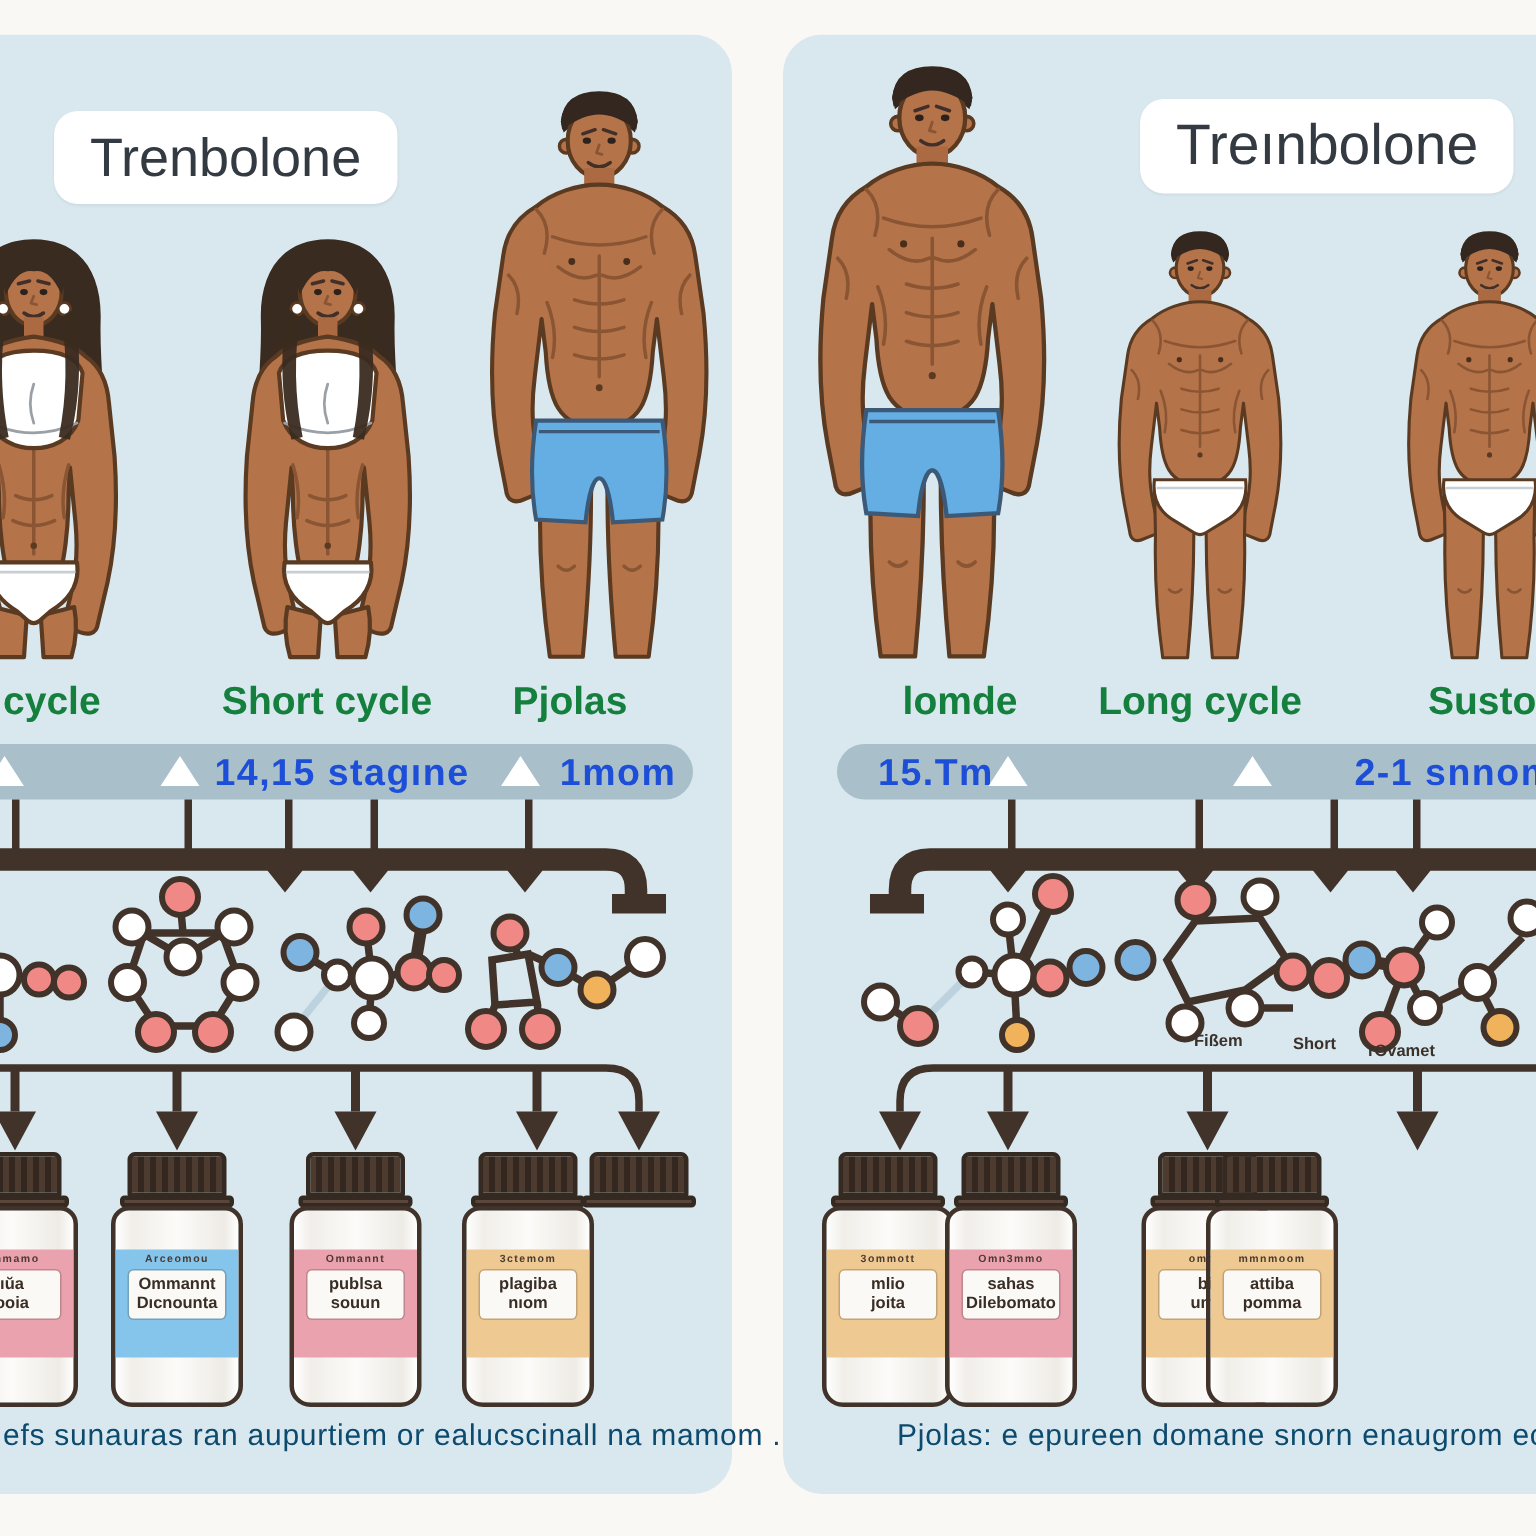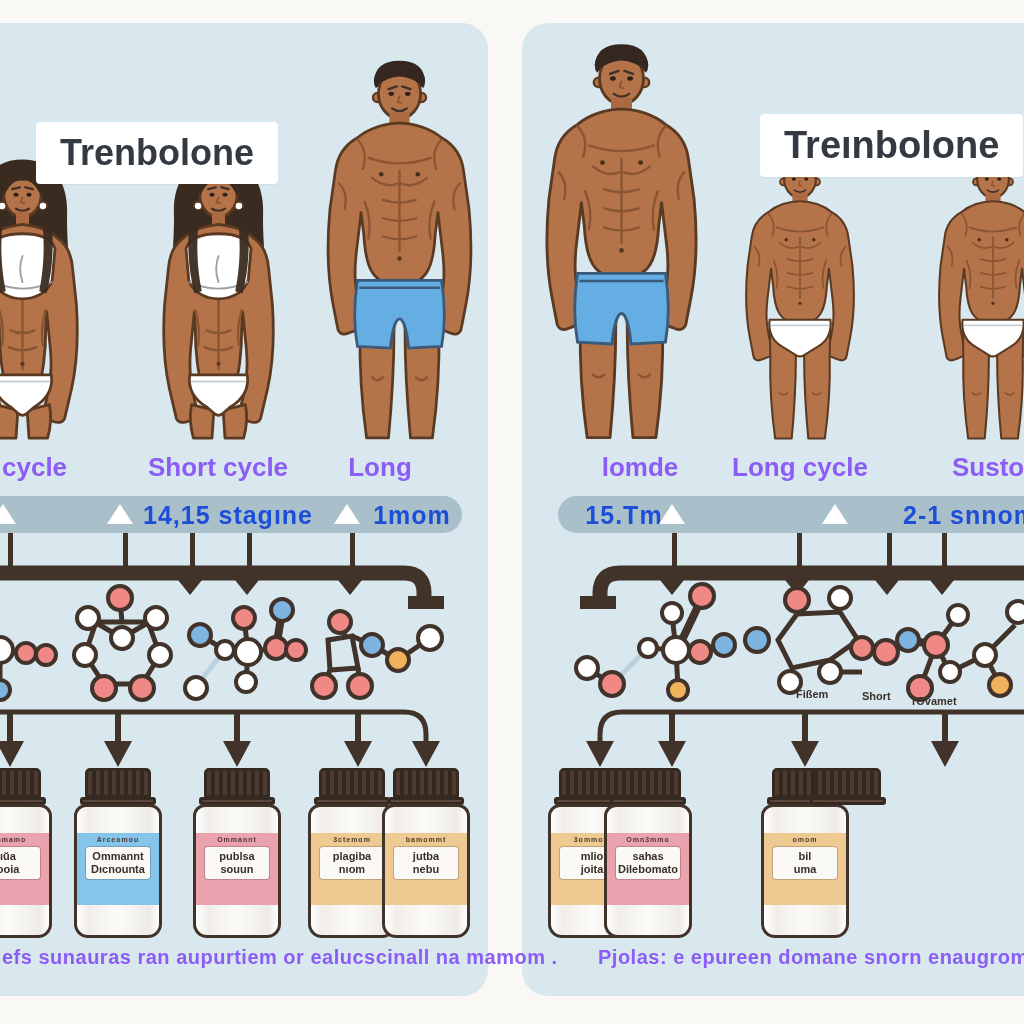--- a/index.html
+++ b/index.html
@@ -4,25 +4,25 @@
 <style>
   html,body{margin:0;padding:0;background:#ffffff;}
   #canvas{position:relative;width:1024px;height:1024px;overflow:hidden;
     background:#faf8f5;font-family:"Liberation Sans",sans-serif;}
   .panel{position:absolute;top:23px;height:973px;background:#d9e8ef;border-radius:26px;z-index:0;}
   #panel-left{left:-40px;width:528px;}
   #panel-right{left:522px;width:542px;}
   .fig{position:absolute;z-index:1;}
   #gutter{position:absolute;left:488px;top:0;width:34px;height:1024px;background:#faf8f5;z-index:2;}
   #topstrip{position:absolute;left:0;top:0;width:1024px;height:23px;background:#faf8f5;z-index:2;}
-  .title-box{position:absolute;background:#ffffff;border-radius:4px;padding:10px 24px;
-    font-weight:700;color:#333a42;z-index:3;box-shadow:0 1px 2px rgba(0,0,0,.06);margin-top:48px;}
+  .title-box{position:absolute;background:#ffffff;border-radius:16px;padding:10px 24px;
+    font-weight:400;color:#333a42;z-index:3;box-shadow:0 1px 2px rgba(0,0,0,.06);}
   #title-left{left:36px;top:74px;font-size:36px;}
   #title-right{left:760px;top:66px;font-size:38px;}
-  .fig-label{position:absolute;top:452px;font-size:26px;font-weight:700;color:#8b5cf6;z-index:3;white-space:nowrap;}
+  .fig-label{position:absolute;top:452px;font-size:26px;font-weight:700;color:#15803d;z-index:3;white-space:nowrap;}
   .centered{transform:translateX(-50%);}
   .tl-bar{position:absolute;top:496px;height:37px;background:#a9bfca;z-index:3;}
   #tl-left{left:-40px;width:502px;border-radius:0 19px 19px 0;}
   #tl-right{left:558px;width:506px;border-radius:19px 0 0 19px;}
   .tl-text{position:absolute;top:5px;color:#1d4ed8;font-size:25px;font-weight:700;letter-spacing:1px;white-space:nowrap;}
   .tl-tri{position:absolute;top:8px;width:0;height:0;border-left:13px solid transparent;
     border-right:13px solid transparent;border-bottom:20px solid #ffffff;}
   .tick{position:absolute;top:533px;width:5px;height:34px;background:#41332a;z-index:3;}
   #connectors{position:absolute;left:0;top:0;z-index:3;pointer-events:none;}
   .vial{position:absolute;top:768px;width:88px;z-index:3;}
@@ -36,21 +36,21 @@
   .band{position:absolute;left:0;right:0;top:26px;height:72px;}
   .band-pink{background:#e9a2ae;}
   .band-blue{background:#85c4eb;}
   .band-tan{background:#eeca92;}
   .band .tiny{text-align:center;font-size:7px;font-weight:700;color:#4a3a30;padding-top:3px;
     letter-spacing:1px;overflow:hidden;white-space:nowrap;}
   .label-box{background:#fbf9f5;margin:4px 9px 0;border-radius:3px;padding:3px 2px;
     text-align:center;box-shadow:0 0 0 1px rgba(65,51,42,.25);}
   .label-box div{font-size:11px;font-weight:700;color:#392e26;line-height:13px;white-space:nowrap;overflow:hidden;}
   .mol-label{position:absolute;font-size:11px;font-weight:700;color:#3a312b;z-index:4;white-space:nowrap;}
-  .caption{position:absolute;top:946px;font-size:20px;color:#8b5cf6;z-index:3;letter-spacing:.5px;white-space:nowrap;font-weight:bold;}
+  .caption{position:absolute;top:946px;font-size:20px;color:#0c4a6e;z-index:3;letter-spacing:.5px;white-space:nowrap;}
   #caption-left{left:2px;}
   #caption-right{left:598px;}
 </style>
 </head>
 <body>
 
 <div id="canvas">
 
   <div class="panel" id="panel-left"></div>
   <div class="panel" id="panel-right"></div>
@@ -154,21 +154,21 @@
   <div id="gutter"></div>
   <div id="topstrip"></div>
 
   
   <div class="title-box" id="title-left">Trenbolone</div>
   <div class="title-box" id="title-right">Treınbolone</div>
 
   
   <div class="fig-label" style="left:2px">cycle</div>
   <div class="fig-label centered" style="left:218px">Short cycle</div>
-  <div class="fig-label centered" style="left:380px">Long</div>
+  <div class="fig-label centered" style="left:380px">Pjolas</div>
   <div class="fig-label centered" style="left:640px">lomde</div>
   <div class="fig-label centered" style="left:800px">Long cycle</div>
   <div class="fig-label" style="left:952px">Sustor</div>
 
   
   <div class="tl-bar" id="tl-left">
     <div class="tl-tri" style="left:30px"></div>
     <div class="tl-tri" style="left:147px"></div>
     <div class="tl-text centered" style="left:268px">14,15 stagıne</div>
     <div class="tl-tri" style="left:374px"></div>
@@ -398,46 +398,37 @@
         <div class="label-box">
           <div>plagiba</div>
             <div>nıom</div>
           </div>
         </div>
       </div>
   </div>
   <div class="vial" style="left:382px">
     <div class="cap"></div>
       <div class="cap-lip"></div>
-    <div class="vial-body">
-      <div class="band band-tan">
-          <div class="tiny">bamommt</div>
-        <div class="label-box">
-          <div>jutba</div>
-            <div>nebu</div>
-          </div>
-        </div>
-      </div>
   </div>
 
   
   <div class="vial" style="left:548px">
     <div class="cap"></div>
       <div class="cap-lip"></div>
     <div class="vial-body">
       <div class="band band-tan">
           <div class="tiny">3ommott</div>
         <div class="label-box">
           <div>mlio</div>
             <div>joita</div>
           </div>
         </div>
       </div>
   </div>
-  <div class="vial" style="left:604px">
+  <div class="vial" style="left:630px">
     <div class="cap"></div>
       <div class="cap-lip"></div>
     <div class="vial-body">
       <div class="band band-pink">
           <div class="tiny">Omn3mmo</div>
         <div class="label-box">
           <div>sahas</div>
             <div>Dilebomato</div>
           </div>
         </div>
@@ -452,19 +443,28 @@
         <div class="label-box">
           <div>bil</div>
             <div>uma</div>
           </div>
         </div>
       </div>
   </div>
   <div class="vial" style="left:804px;z-index:4">
     <div class="cap"></div>
       <div class="cap-lip"></div>
+    <div class="vial-body">
+      <div class="band band-tan">
+          <div class="tiny">mmnmoom</div>
+        <div class="label-box">
+          <div>attiba</div>
+            <div>pomma</div>
+          </div>
+        </div>
+      </div>
   </div>
 
   
   <div class="caption" id="caption-left">efs sunauras ran aupurtiem or ealucscinall na mamom .</div>
   <div class="caption" id="caption-right">Pjolas: e epureen domane snorn enaugrom ecidmariesl</div>
 
 </div>
 
 </body></html>

